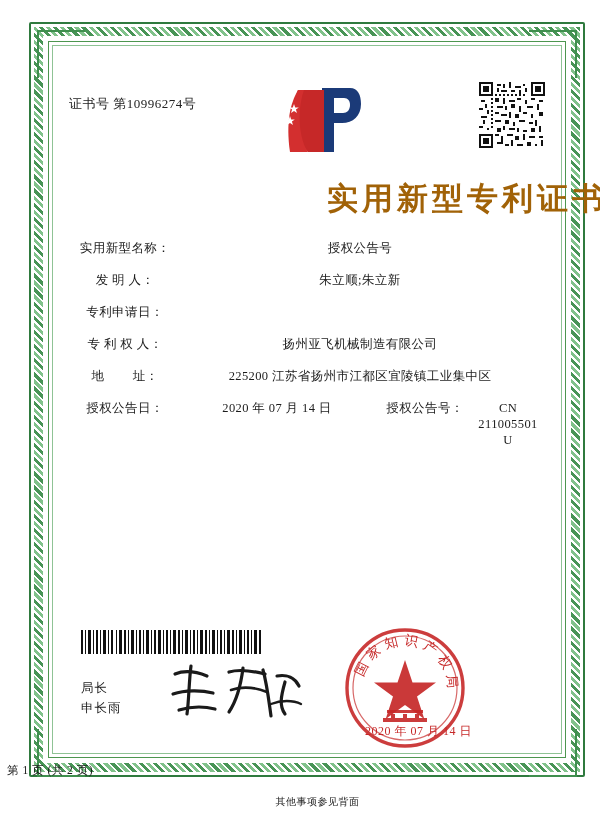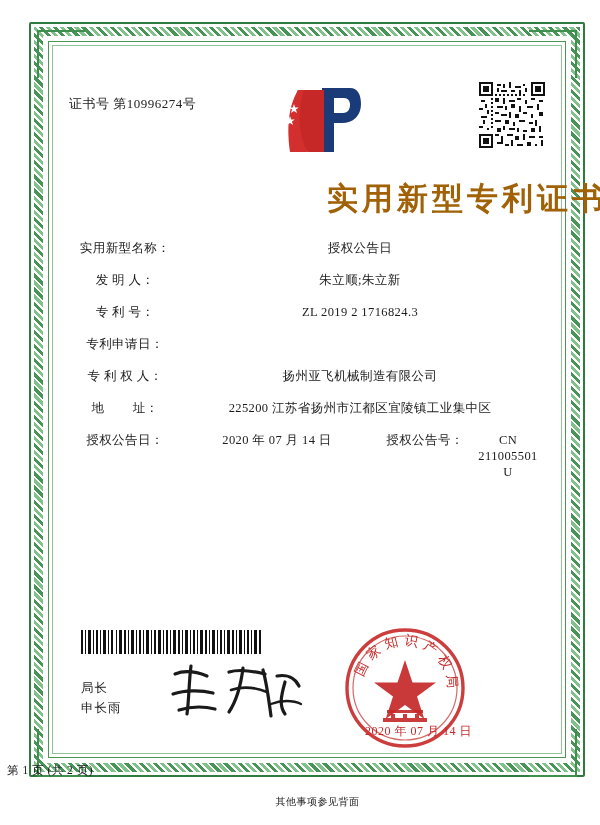--- a/index.html
+++ b/index.html
@@ -388,29 +388,25 @@
         <rect x="31" y="29" width="1" height="3"></rect>
       </g>
     </svg>
   </div>
 
   <div class="title">实用新型专利证书</div>
 
   <div class="fields">
     <div class="field-row">
       <span class="field-label">实用新型名称：</span>
-      <span class="field-value">授权公告日</span>
+      <span class="field-value">授权公告号</span>
     </div>
     <div class="field-row">
       <span class="field-label">发 明 人：</span>
       <span class="field-value">朱立顺;朱立新</span>
-    </div>
-    <div class="field-row">
-      <span class="field-label">专 利 号：</span>
-      <span class="field-value">ZL 2019 2 1716824.3</span>
     </div>
     <div class="field-row">
       <span class="field-label">专利申请日：</span>
     </div>
     <div class="field-row">
       <span class="field-label">专 利 权 人：</span>
       <span class="field-value">扬州亚飞机械制造有限公司</span>
     </div>
     <div class="field-row">
       <span class="field-label">地        址：</span>

